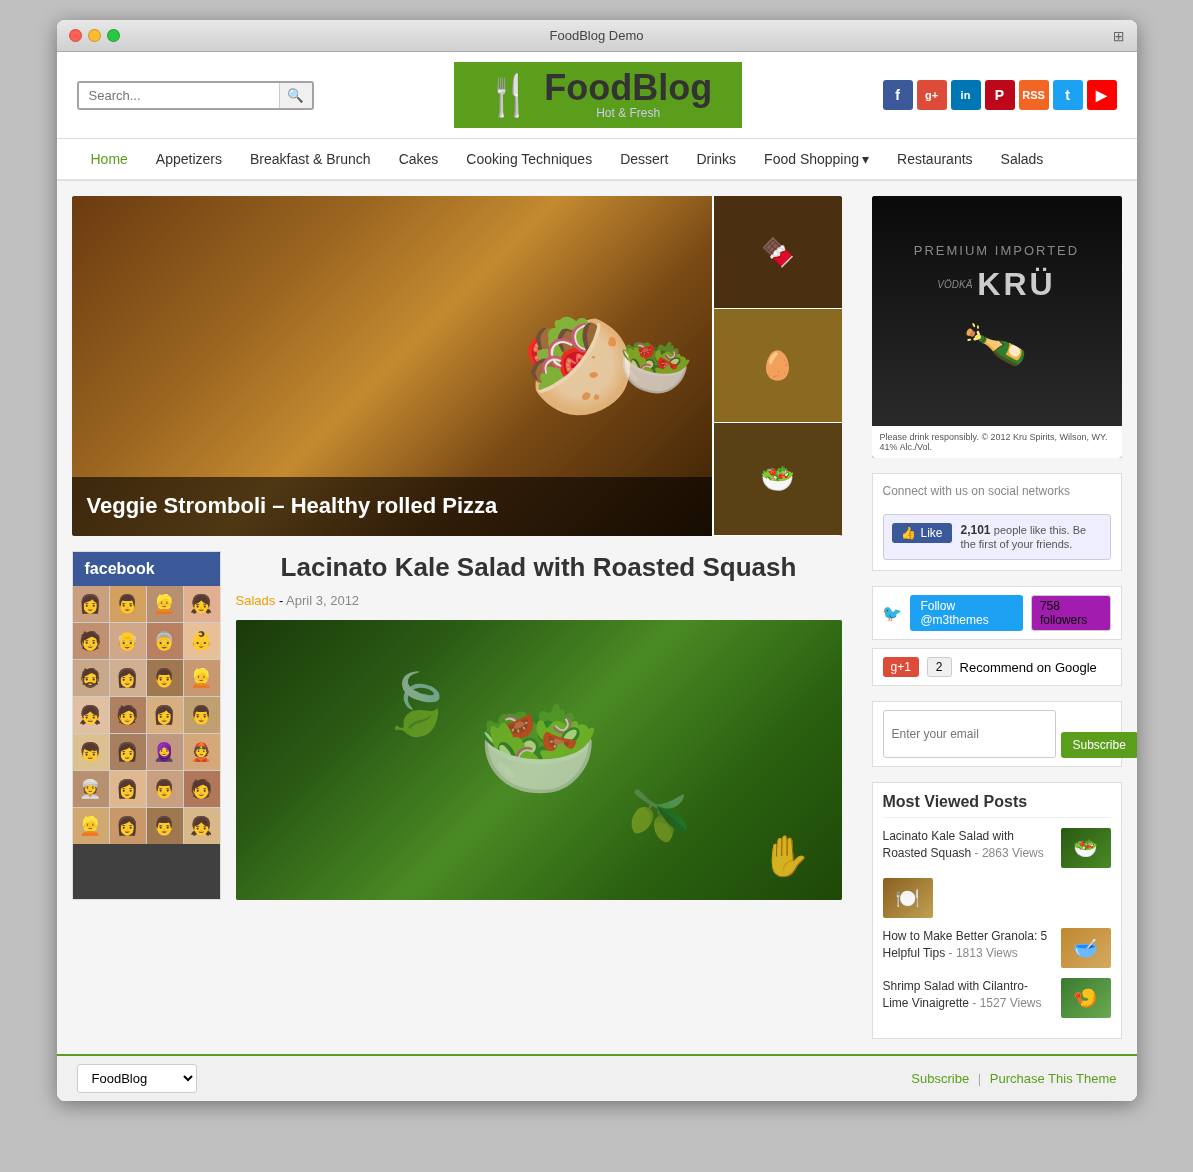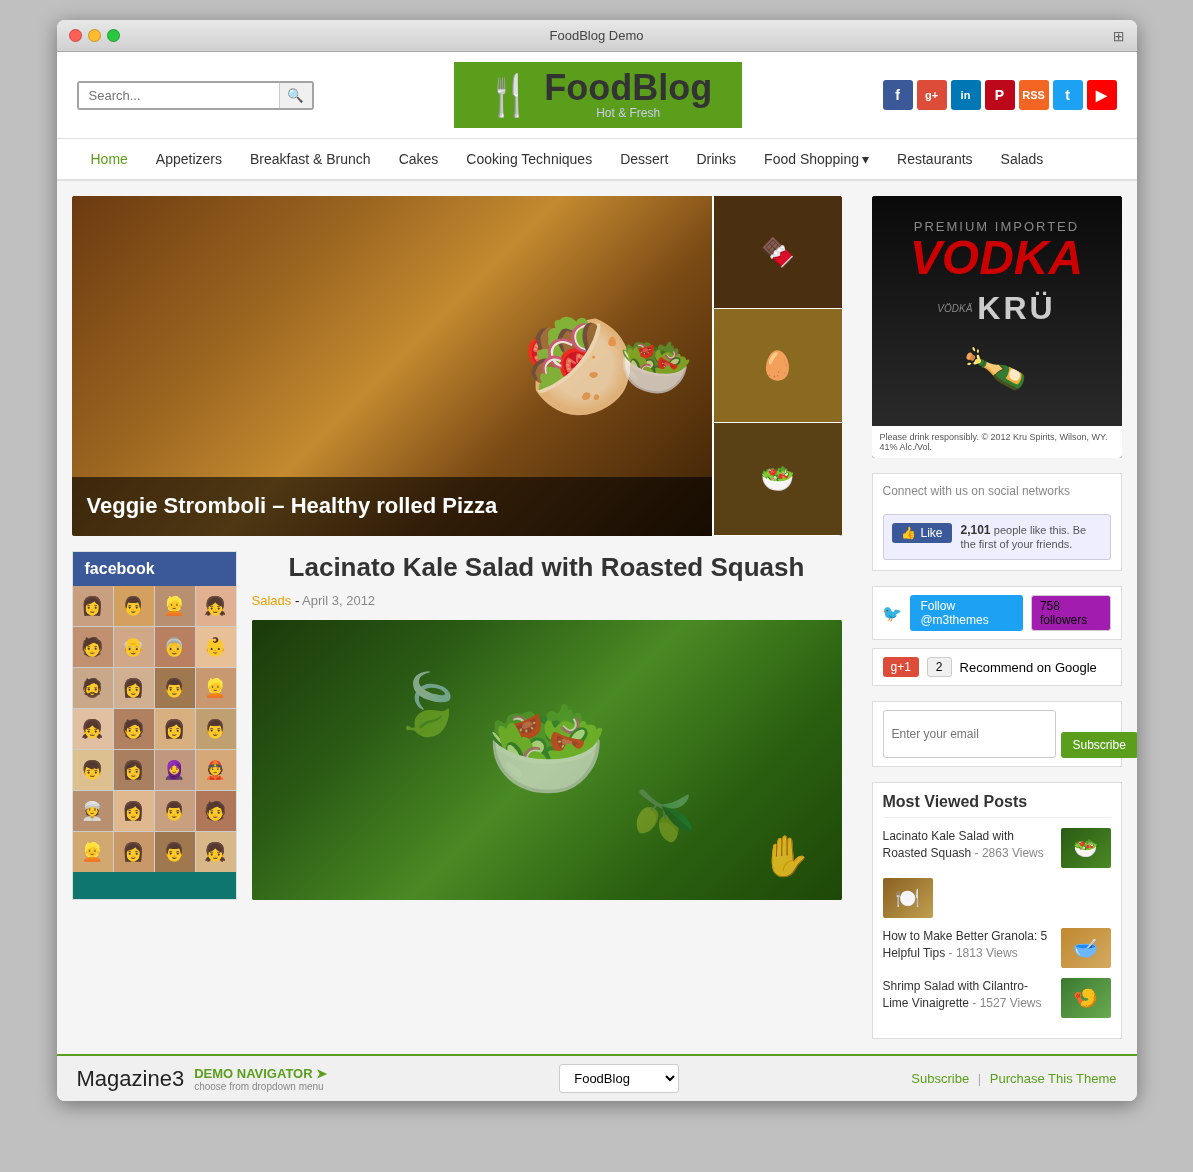--- a/index.html
+++ b/index.html
@@ -57,21 +57,21 @@
     .featured-main-img { width: 100%; height: 340px; background: linear-gradient(135deg, #8B6914 0%, #c4a44a 30%, #7a5c1e 60%, #5a3a10 100%); display: flex; align-items: flex-end; padding: 15px; position: relative; overflow: hidden; }
     .featured-thumbs { position: absolute; right: 0; top: 0; bottom: 0; width: 130px; display: flex; flex-direction: column; }
     .featured-thumb { flex: 1; display: flex; align-items: center; justify-content: center; font-size: 30px; border-left: 2px solid #fff; border-bottom: 1px solid #fff; }
     .featured-thumb:nth-child(1) { background: #4a3010; }
     .featured-thumb:nth-child(2) { background: #8a6a20; }
     .featured-thumb:nth-child(3) { background: #5a4015; }
     .featured-caption { position: absolute; bottom: 0; left: 0; right: 130px; background: rgba(0,0,0,0.6); padding: 15px; color: #fff; }
     .featured-caption h2 { font-size: 22px; font-weight: bold; line-height: 1.3; }
 
     
-    .facebook-widget { background: #0f766e; border: 1px solid #ddd; width: 165px; flex-shrink: 0; }
+    .facebook-widget { background: #404040; border: 1px solid #ddd; width: 149px; flex-shrink: 0; }
     .fb-header { background: #3b5998; color: #fff; padding: 8px 12px; font-size: 16px; font-weight: bold; border-radius: 3px 3px 0 0; }
     .fb-faces { display: grid; grid-template-columns: repeat(4, 1fr); gap: 1px; background: #ccc; }
     .fb-face { width: 100%; aspect-ratio: 1; background: #ddd; overflow: hidden; display: flex; align-items: center; justify-content: center; font-size: 18px; }
 
     
     .article-section { display: flex; gap: 15px; margin-bottom: 15px; }
     .article-main { flex: 1; }
     .article-title { font-size: 26px; font-weight: bold; color: #333; text-align: center; margin-bottom: 8px; line-height: 1.3; }
     .article-meta { text-align: left; margin-bottom: 12px; font-size: 13px; }
     .article-meta .category { color: #e8a000; }
@@ -258,21 +258,20 @@
           </div>
         </div>
       </div>
     </div>
 
     <div class="sidebar">
 
       <div class="sidebar-ad">
         <div class="ad-img">
           <div class="ad-premium">PREMIUM IMPORTED</div>
-          <div class="ad-vodka">VODKA</div>
           <div style="display:flex;align-items:center;gap:5px;margin:8px 0;">
             <div style="color:#888;font-size:10px;font-style:italic;">VÖDKÄ</div>
             <div class="ad-brand">KRÜ</div>
           </div>
           <div style="font-size:50px;transform:rotate(-20deg);margin:5px 0;">🍾</div>
         </div>
         <div class="ad-disclaimer">Please drink responsibly. © 2012 Kru Spirits, Wilson, WY. 41% Alc./Vol.</div>
       </div>
 
       <div class="social-connect">
@@ -336,29 +335,20 @@
             <span>Shrimp Salad with Cilantro-Lime Vinaigrette</span>
             <span class="mv-views"> - 1527 Views</span>
           </div>
           <div class="mv-thumb" style="background:linear-gradient(135deg,#3a7a30,#6aaa50)">🍤</div>
         </div>
       </div>
     </div>
   </div>
 
   <div class="footer-bar">
-    <div class="footer-left">
-      <div class="magazine3-logo">Magazine3</div>
-      <div class="demo-nav">
-        <div class="demo-nav-title">
-          <span>DEMO NAVIGATOR ➤</span>
-        </div>
-        <div class="demo-nav-sub">choose from dropdown menu</div>
-      </div>
-    </div>
     <div class="footer-center">
       <select class="footer-dropdown">
         <option>FoodBlog</option>
         <option>Option 1</option>
         <option>Option 2</option>
       </select>
     </div>
     <div class="footer-right">
       <a href="#">Subscribe</a>
       <span> | </span>

